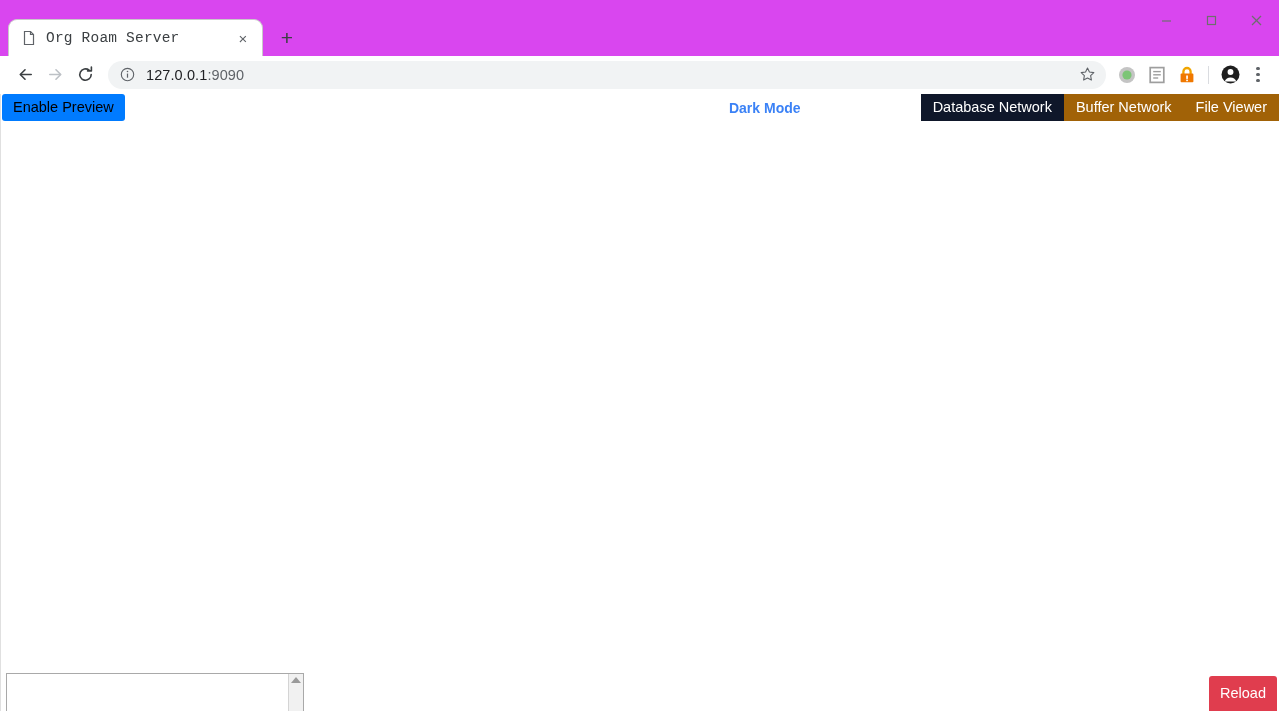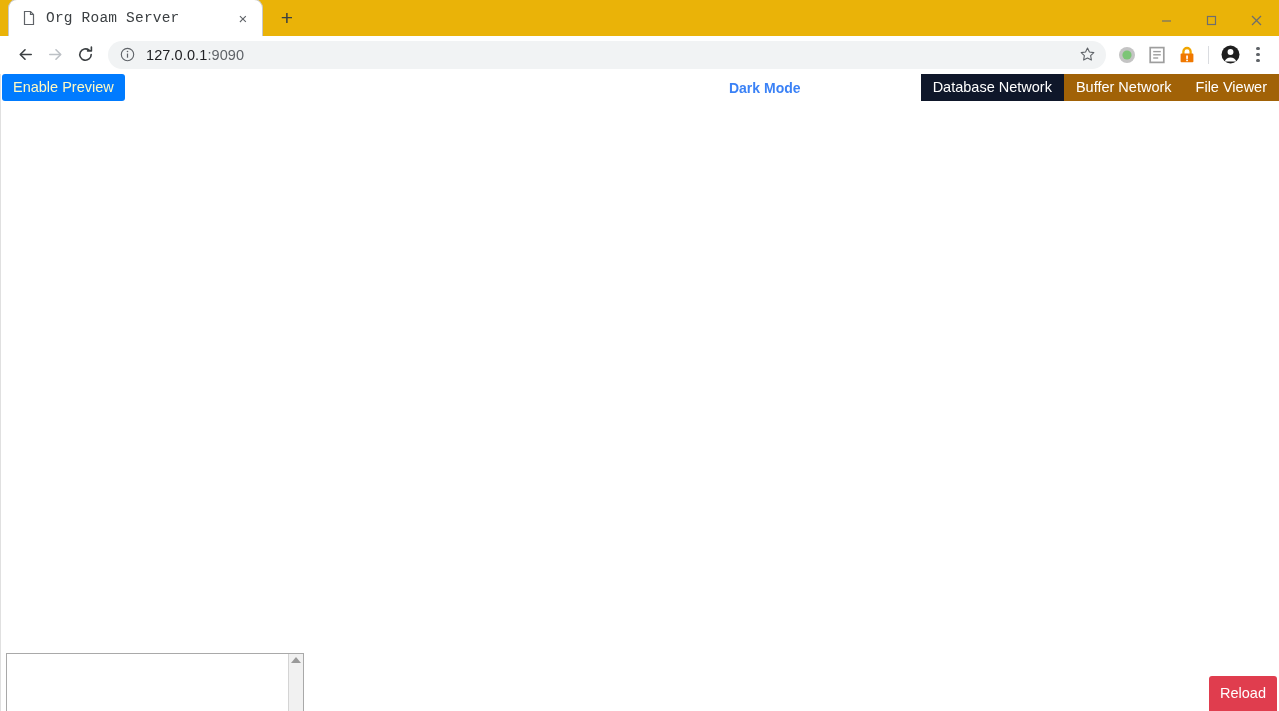--- a/index.html
+++ b/index.html
@@ -17,22 +17,22 @@
     width: 1279px;
     height: 711px;
     position: relative;
     display: flex;
     flex-direction: column;
     background: #ffffff;
   }
 
   
   .tab-strip {
-    height: 36px;
-    background: #eab308;
+    height: 56px;
+    background: #d946ef;
     display: flex;
     align-items: flex-end;
     position: relative;
     flex: 0 0 auto;
   }
 
   .tab {
     margin-left: 8px;
     height: 37px;
     width: 255px;
@@ -246,21 +246,21 @@
     top: 0;
     left: 0;
     right: 0;
     height: 27px;
     display: flex;
     align-items: stretch;
   }
 
   .enable-preview-btn {
     background: #007bff;
-    color: #fef9c3;
+    color: #000000;
     border: none;
     font-family: "Liberation Sans", sans-serif;
     font-size: 14.5px;
     padding: 0 11px;
     height: 27px;
     line-height: 27px;
     border-radius: 3px;
     cursor: pointer;
     white-space: nowrap;
     flex: 0 0 auto;

